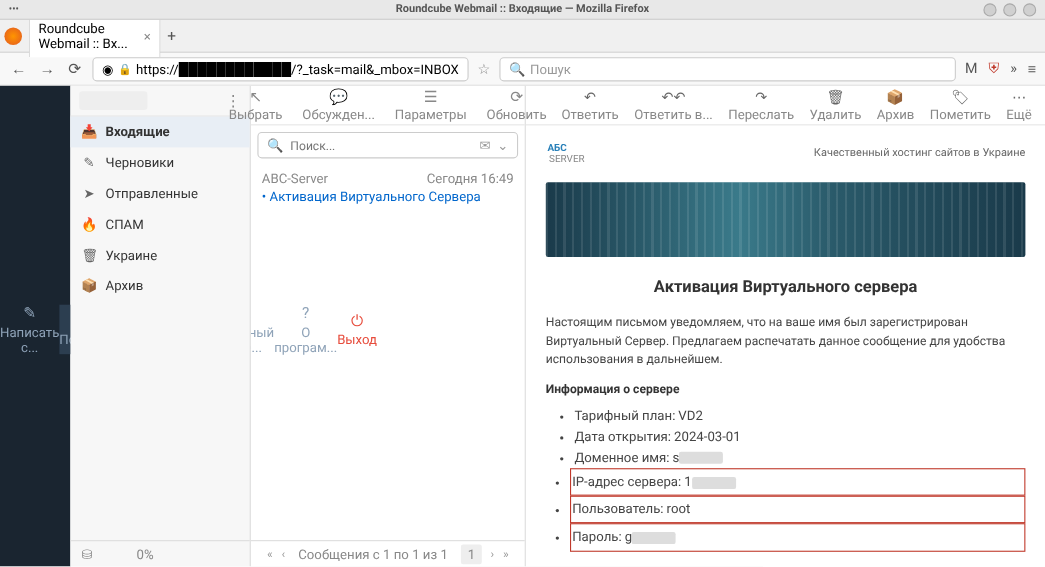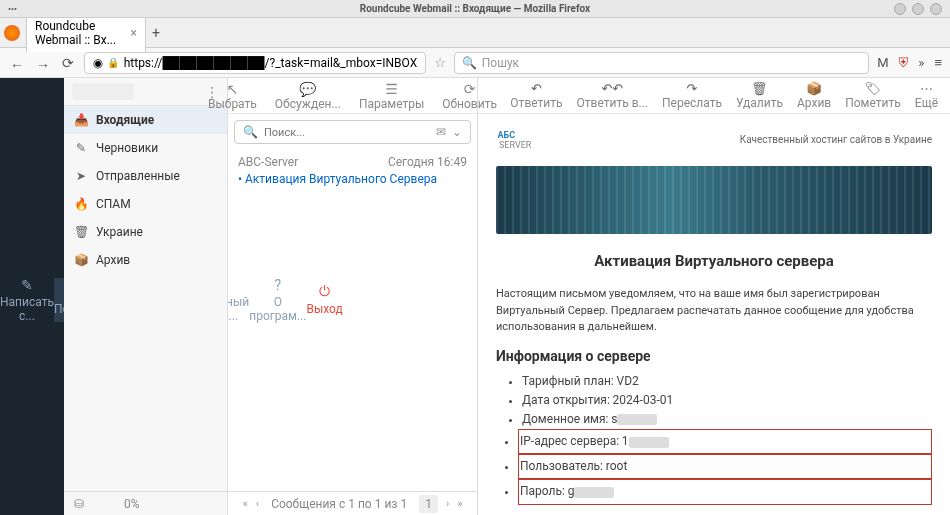--- a/index.html
+++ b/index.html
@@ -58,21 +58,21 @@
 .tb-tool2-icon{font-size:13px;display:block;color:#666}
 .content{flex:1;overflow-y:auto;padding:10px 18px}
 .email-head{display:flex;align-items:center;margin-bottom:12px}
 .abc-logo{width:48px;height:30px}
 .tagline{margin-left:auto;font-size:10px;color:#666}
 .hero{width:100%;height:68px;background:linear-gradient(90deg,#1a3a4a 0%,#2a5a6a 20%,#3a7a8a 40%,#2a5a6a 60%,#1a3a4a 100%);border-radius:2px;margin-bottom:18px;position:relative;overflow:hidden}
 .hero::before{content:"";position:absolute;inset:0;background:repeating-linear-gradient(90deg,rgba(255,255,255,.1) 0,rgba(255,255,255,.1) 2px,transparent 2px,transparent 8px)}
 h2{font-size:15px;font-weight:bold;text-align:center;margin-bottom:16px;color:#333}
 .body-text{font-size:11px;color:#444;line-height:1.5;margin-bottom:12px}
 .greet-name{background:#ddd;border-radius:2px;padding:1px 18px}
-.section-title{font-size:14px;font-weight:bold;margin:12px 0 8px;color:#333}
+.section-title{font-size:11px;font-weight:bold;margin:12px 0 8px;color:#333}
 ul{list-style:disc;padding-left:26px;margin-bottom:10px}
 li{font-size:11px;color:#444;line-height:1.6}
 li b{font-weight:normal}
 .boxed{border:1.5px solid #c0392b;padding:2px 1px;margin-left:-4px}
 .redact{background:#ddd;border-radius:2px;padding:0 20px;display:inline-block;height:11px;vertical-align:middle}
 </style>
 </head>
 <body>
 
 <div class="titlebar">

